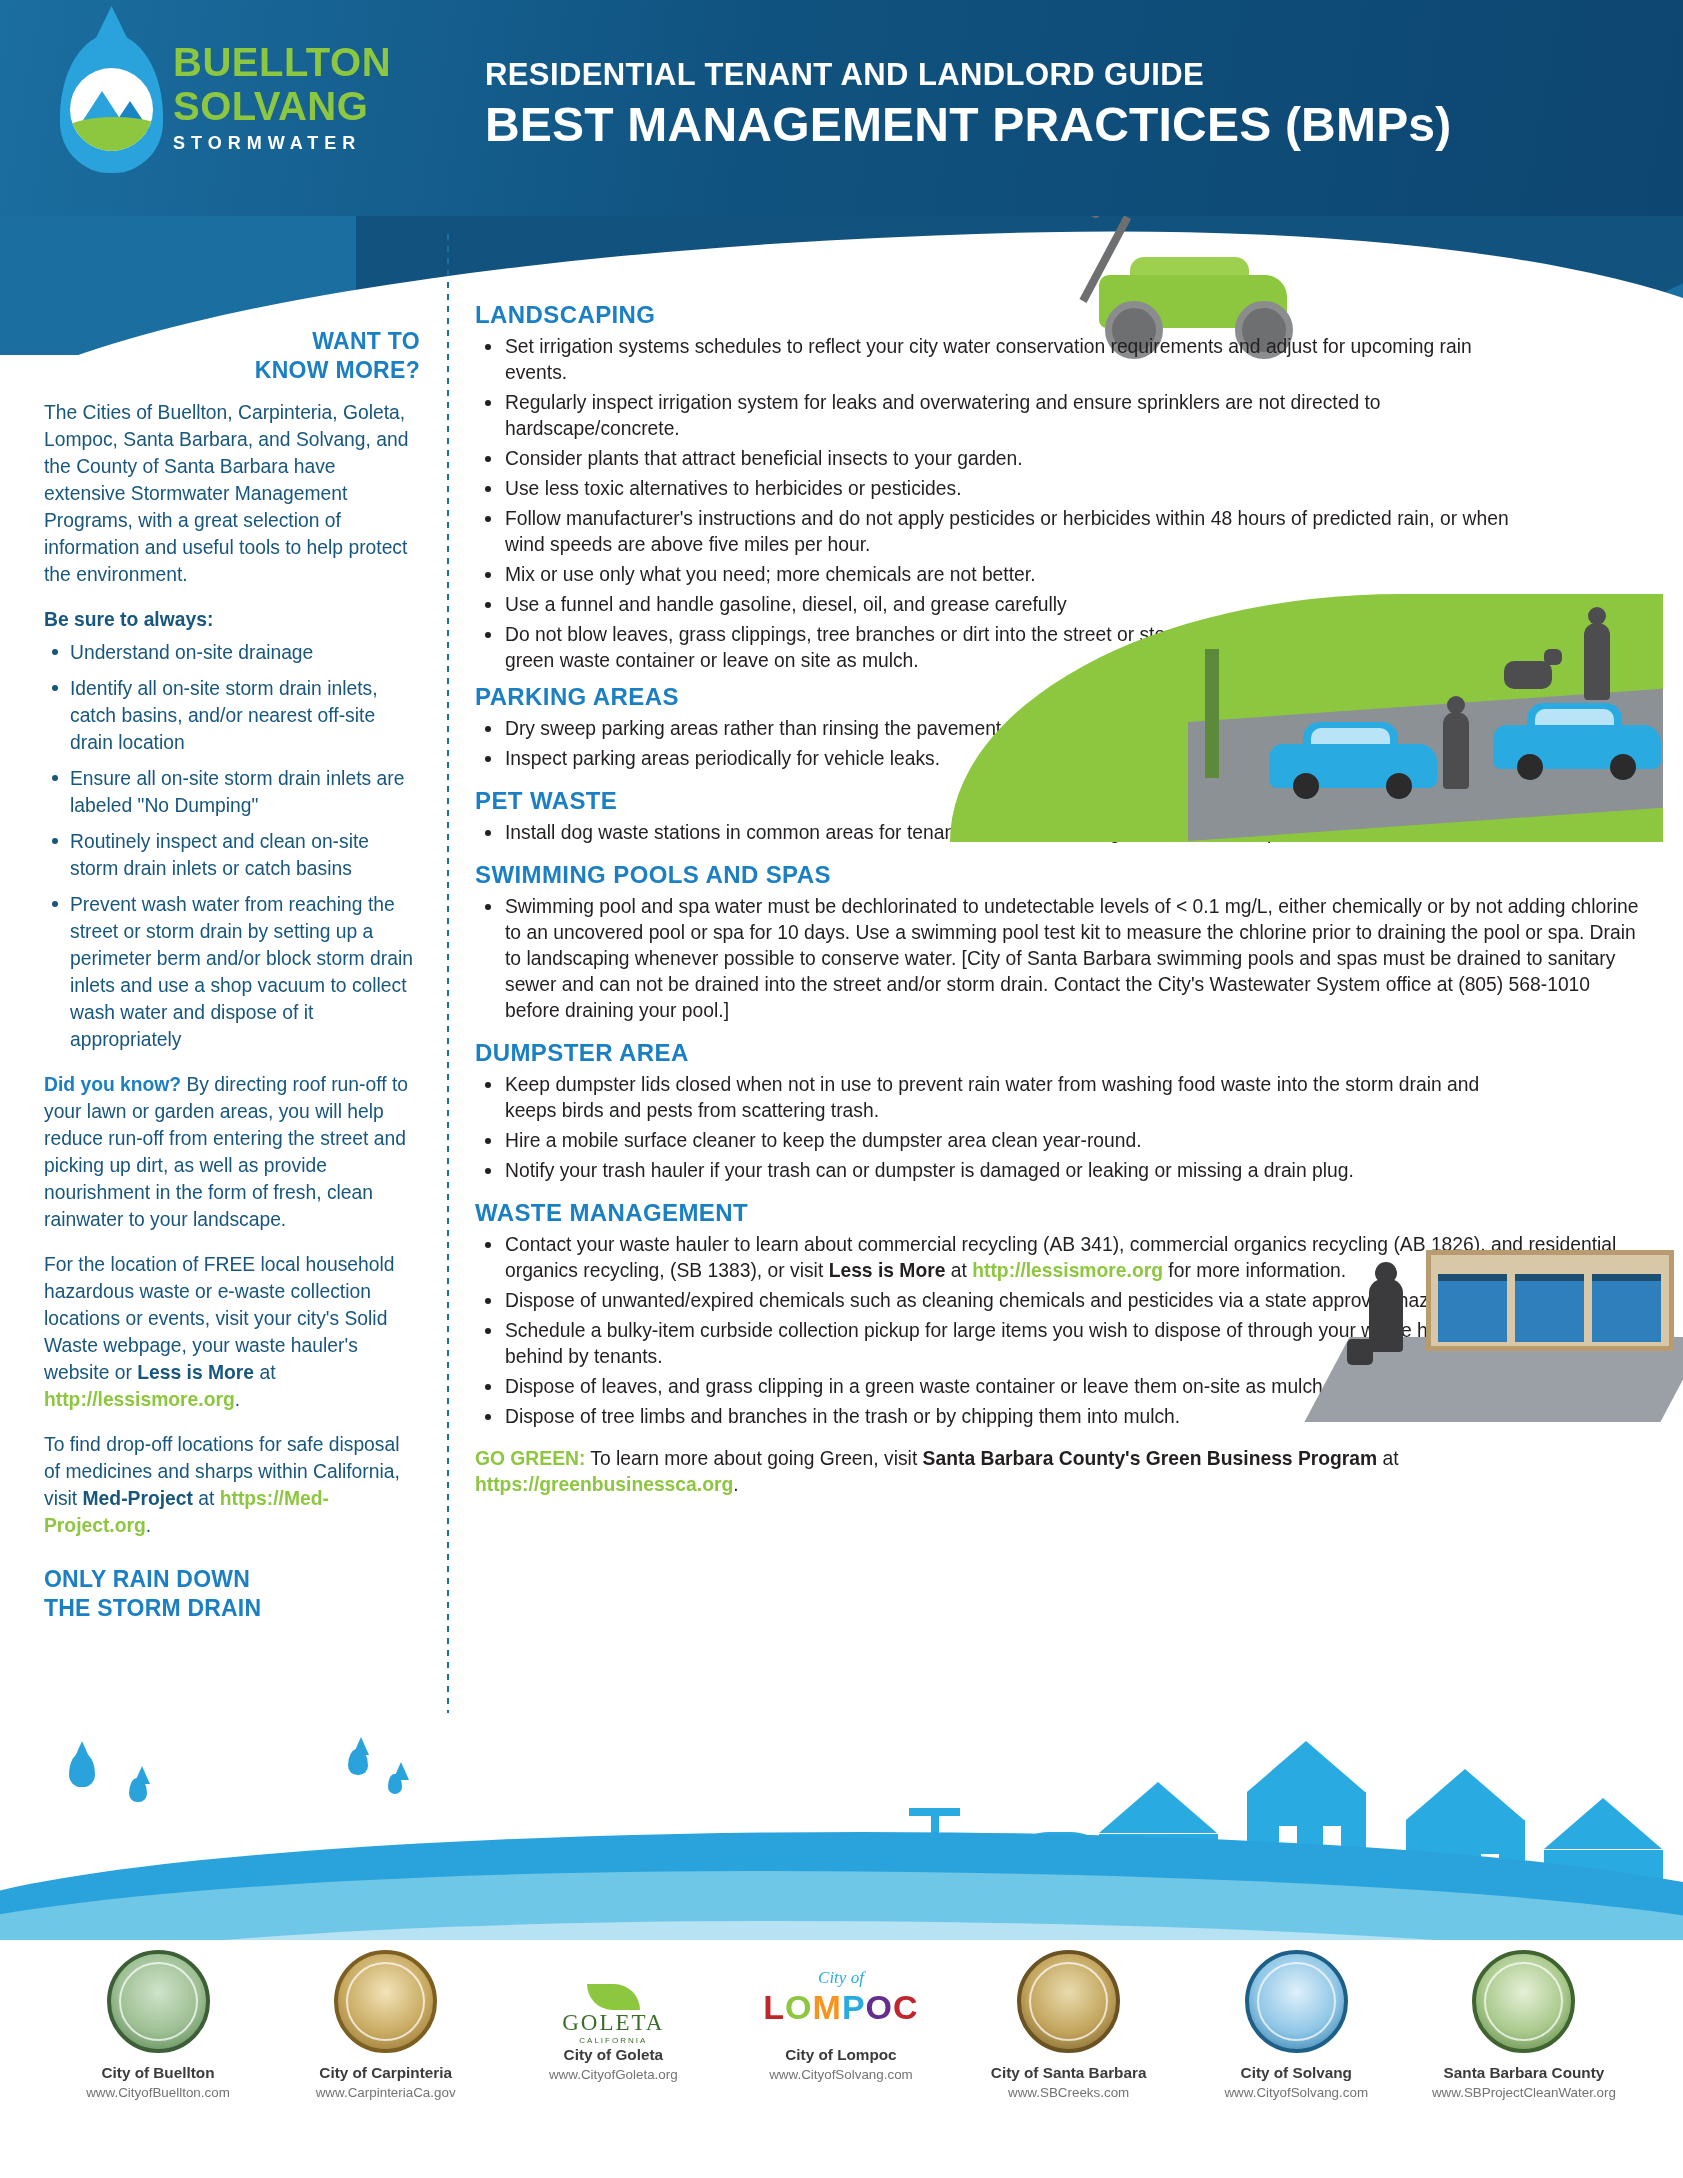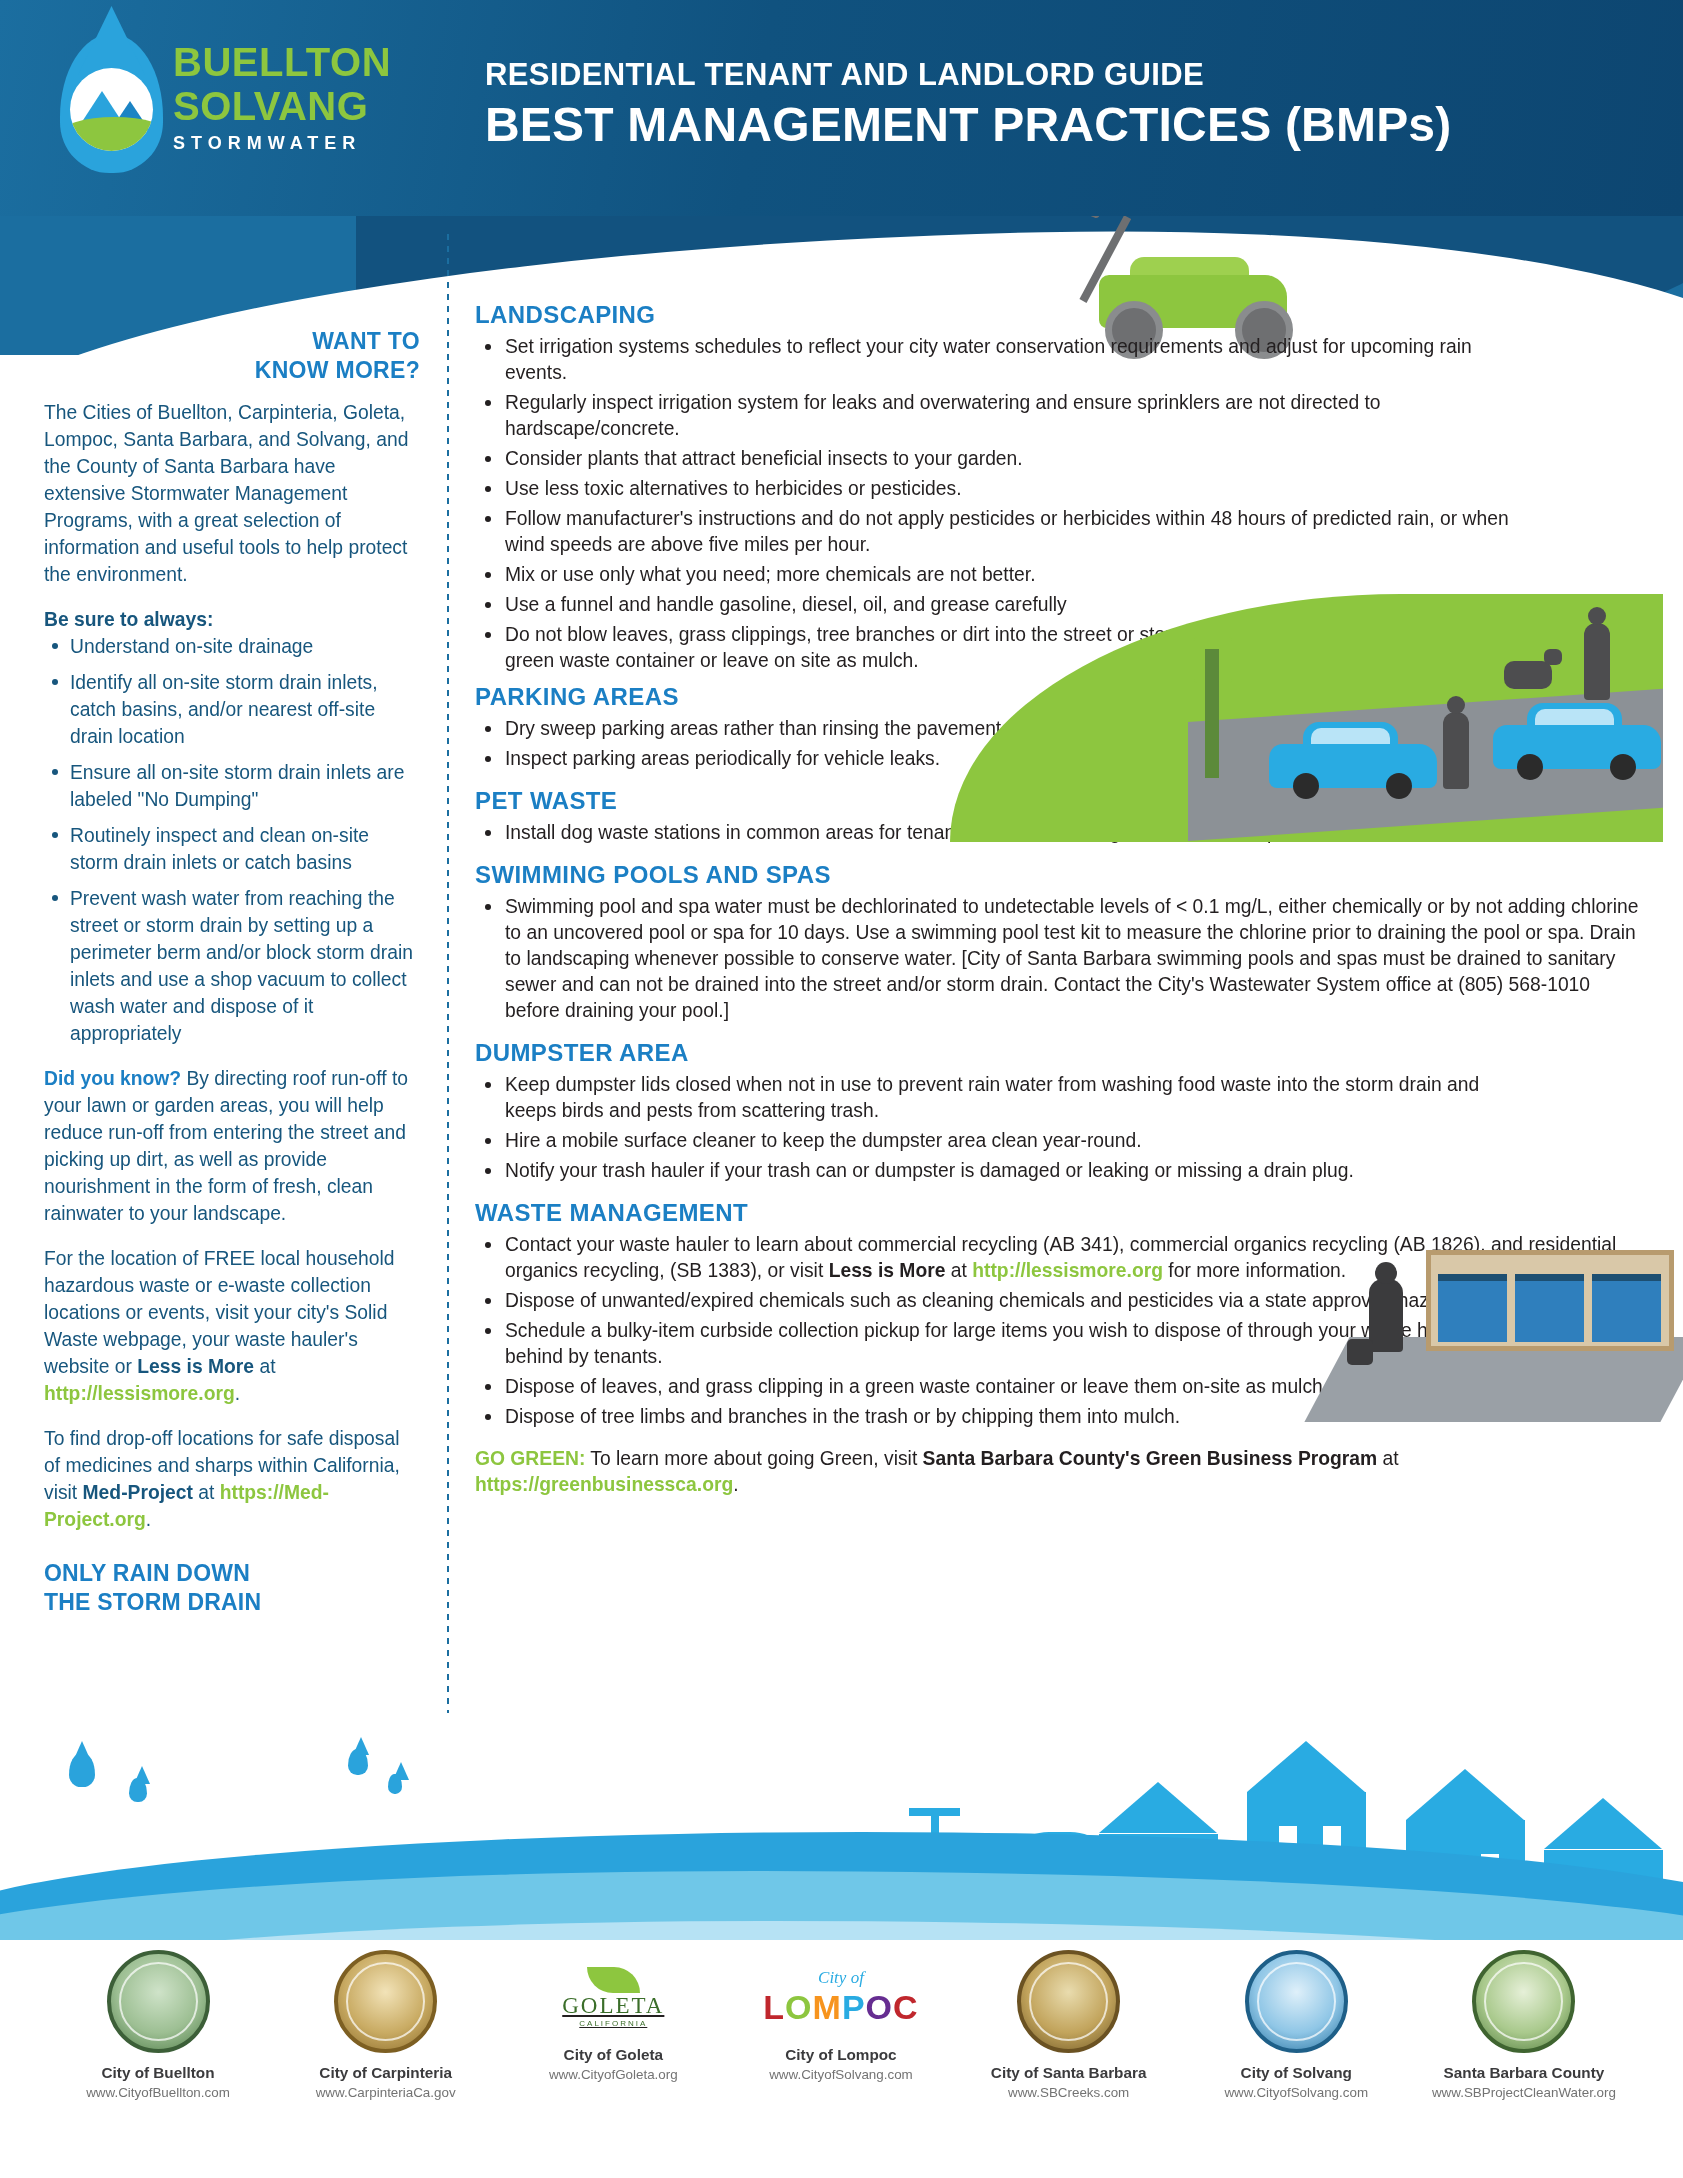--- a/index.html
+++ b/index.html
@@ -105,21 +105,21 @@
   
   .sidebar{
     position:absolute;left:44px;top:327px;width:376px;
     font-size:19.3px;line-height:27px;color:#1a4f72;
   }
   .sb-head{
     color:#1b7fc4;font-weight:bold;font-size:23px;line-height:29px;letter-spacing:0.3px;
     text-align:right;margin-bottom:14px;
   }
   .sb-p{color:#17567d;margin-bottom:18px;}
-  .sb-strong{font-weight:bold;color:#17567d;}
+  .sb-strong{font-weight:bold;color:#17567d;margin-bottom:6px;}
   ul.sb-list{margin:0 0 18px 0;padding:0 0 0 26px;list-style:none;}
   ul.sb-list li{position:relative;margin-bottom:9px;color:#17567d;}
   ul.sb-list li:before{
     content:"";position:absolute;left:-18px;top:10px;width:6px;height:6px;background:#17567d;border-radius:50%;
   }
   .didyou{color:#1b7fc4;font-weight:bold;}
   .green-link{color:#8dc63f;font-weight:bold;}
   .bold-ink{font-weight:bold;color:#17567d;}
   .onlyrain{
     color:#1b7fc4;font-weight:bold;font-size:23px;line-height:29px;margin-top:26px;letter-spacing:0.2px;
@@ -245,21 +245,21 @@
   .seal-ring{position:absolute;left:8px;top:8px;right:8px;bottom:8px;border:2px solid rgba(255,255,255,.7);border-radius:50%;}
   .lompoc{height:95px;display:flex;flex-direction:column;align-items:center;justify-content:center;}
   .lompoc .cityof{font-size:17px;color:#29abe2;font-style:italic;font-family:"Liberation Serif",serif;}
   .lompoc .word{font-size:34px;font-weight:bold;letter-spacing:1px;}
   .lompoc .word span:nth-child(1){color:#c0272d;}
   .lompoc .word span:nth-child(2){color:#8dc63f;}
   .lompoc .word span:nth-child(3){color:#f7941e;}
   .lompoc .word span:nth-child(4){color:#29abe2;}
   .lompoc .word span:nth-child(5){color:#662d91;}
   .lompoc .word span:nth-child(6){color:#c0272d;}
-  .goleta-mark{height:95px;display:flex;flex-direction:column;align-items:center;justify-content:center;text-decoration:underline;}
+  .goleta-mark{height:95px;display:flex;flex-direction:column;align-items:center;justify-content:flex-end;}
   .goleta-mark .leaf{width:53px;height:26px;background:#8dc63f;border-radius:0 26px 0 26px;}
   .goleta-mark .gname{font-family:"Liberation Serif",serif;font-size:23px;letter-spacing:2px;color:#3b6e2a;}
   .goleta-mark .gsub{font-size:8px;letter-spacing:2px;color:#3b6e2a;}
   .fl-name{font-size:15.3px;font-weight:bold;color:#3b3b3d;line-height:20px;}
   .fl-url{font-size:13.4px;color:#737373;line-height:19px;}
 </style>
 </head>
 <body>
 
 <div class="page">

